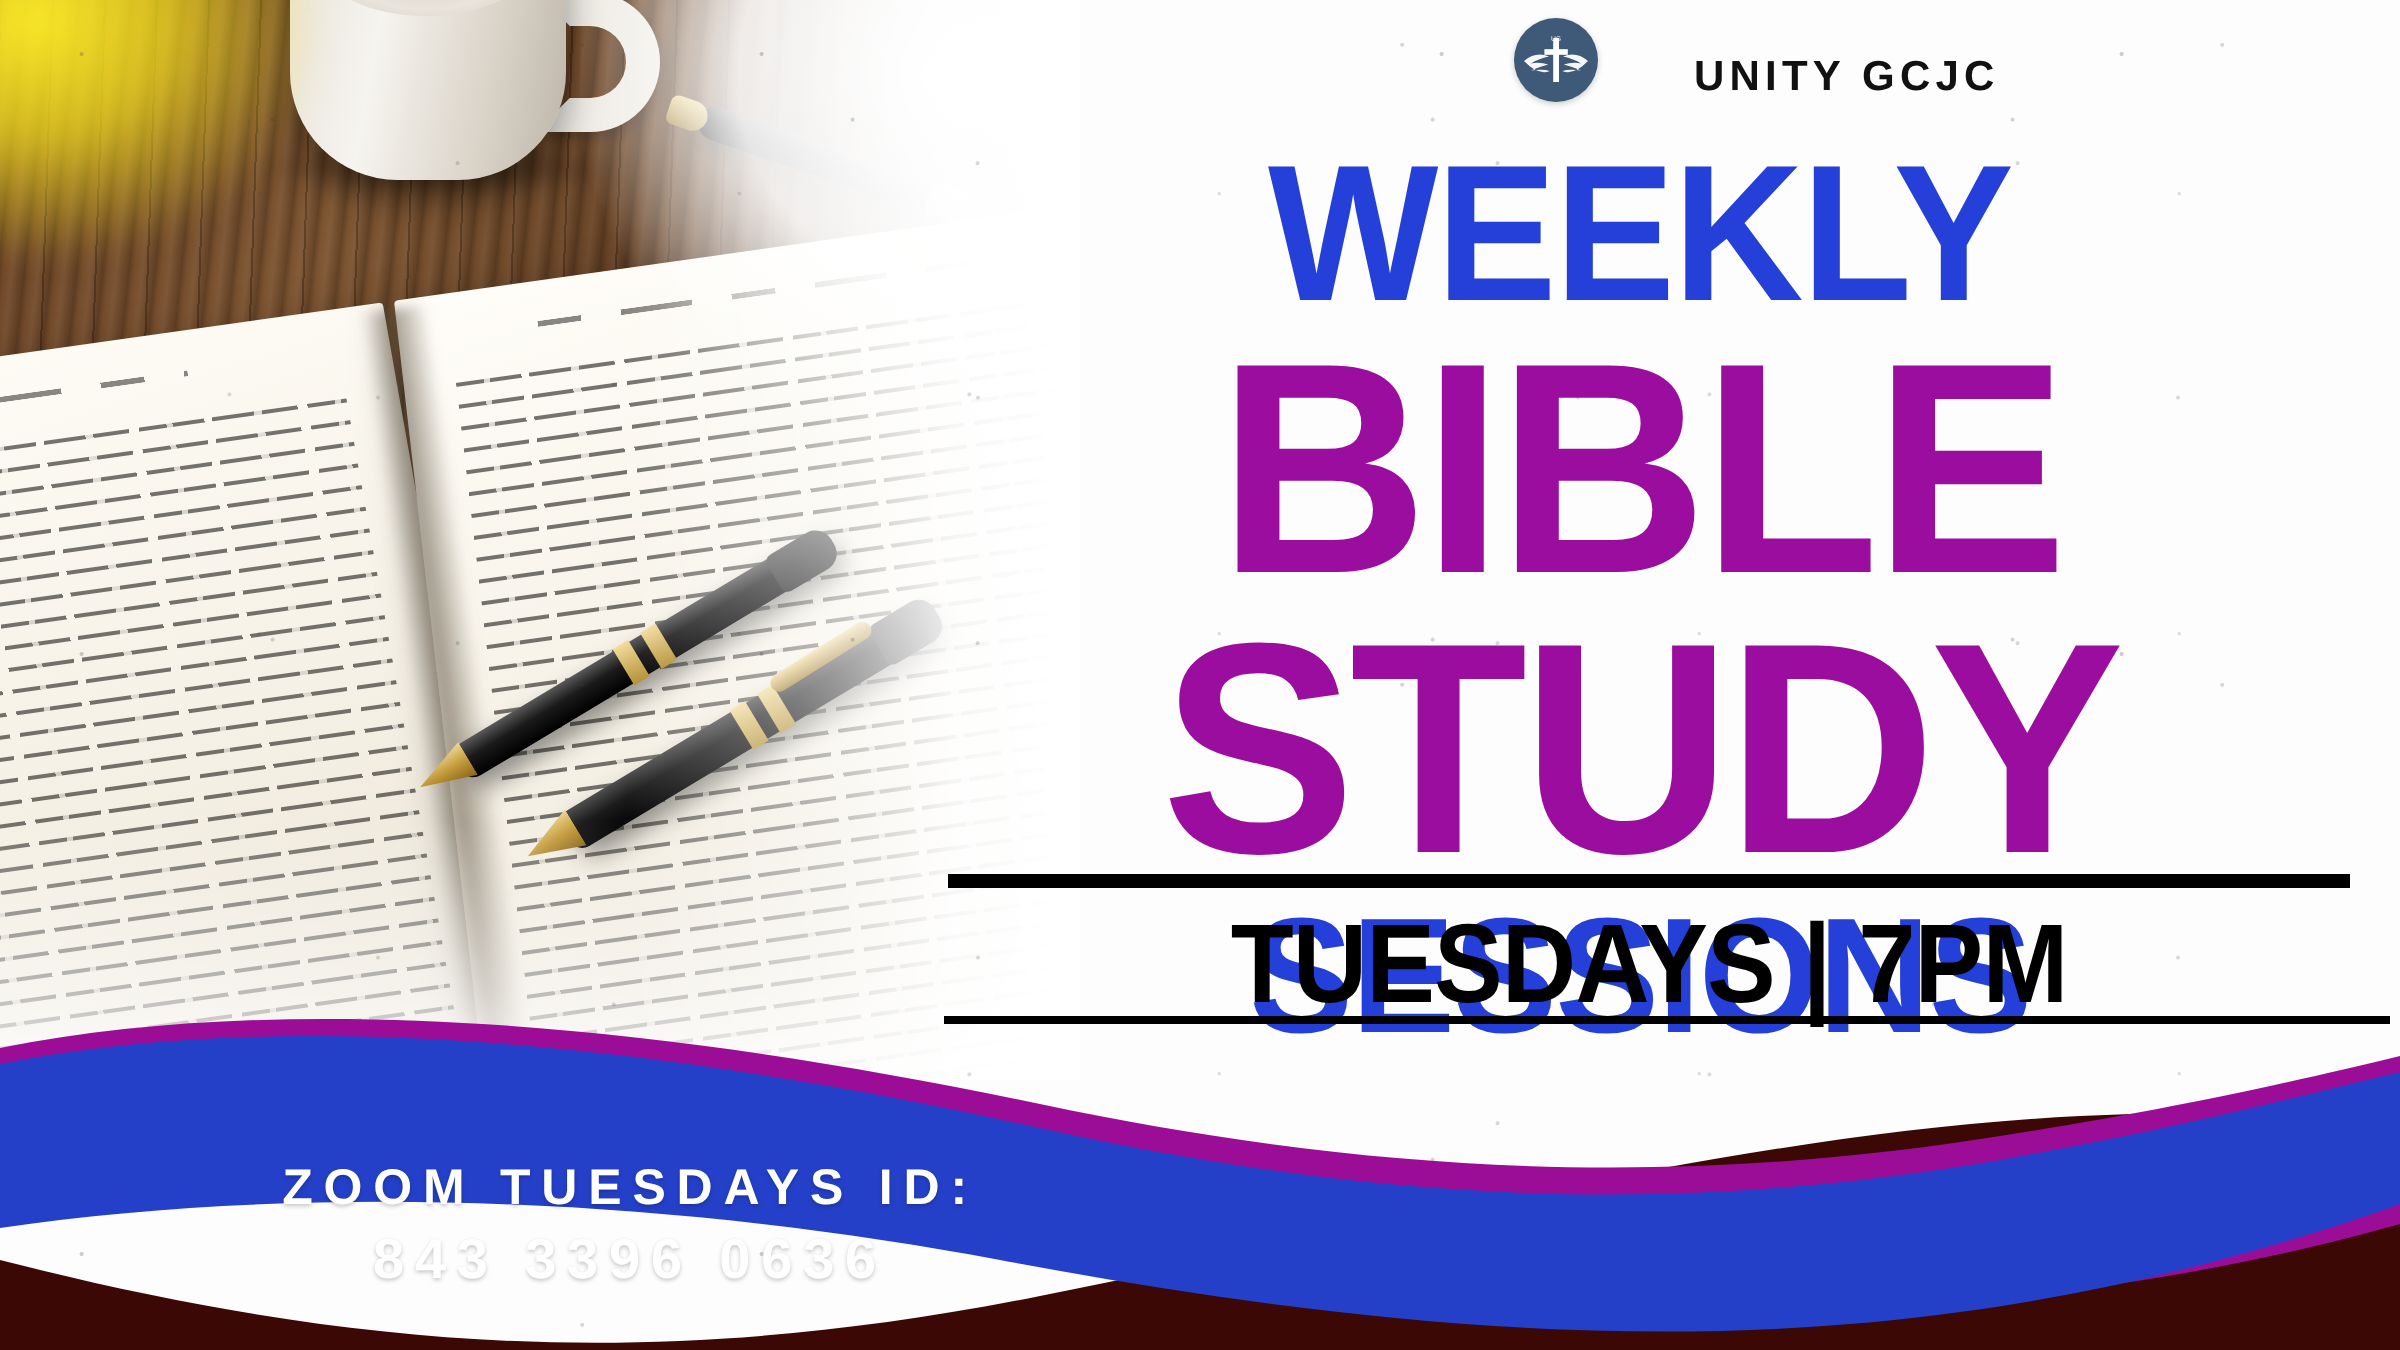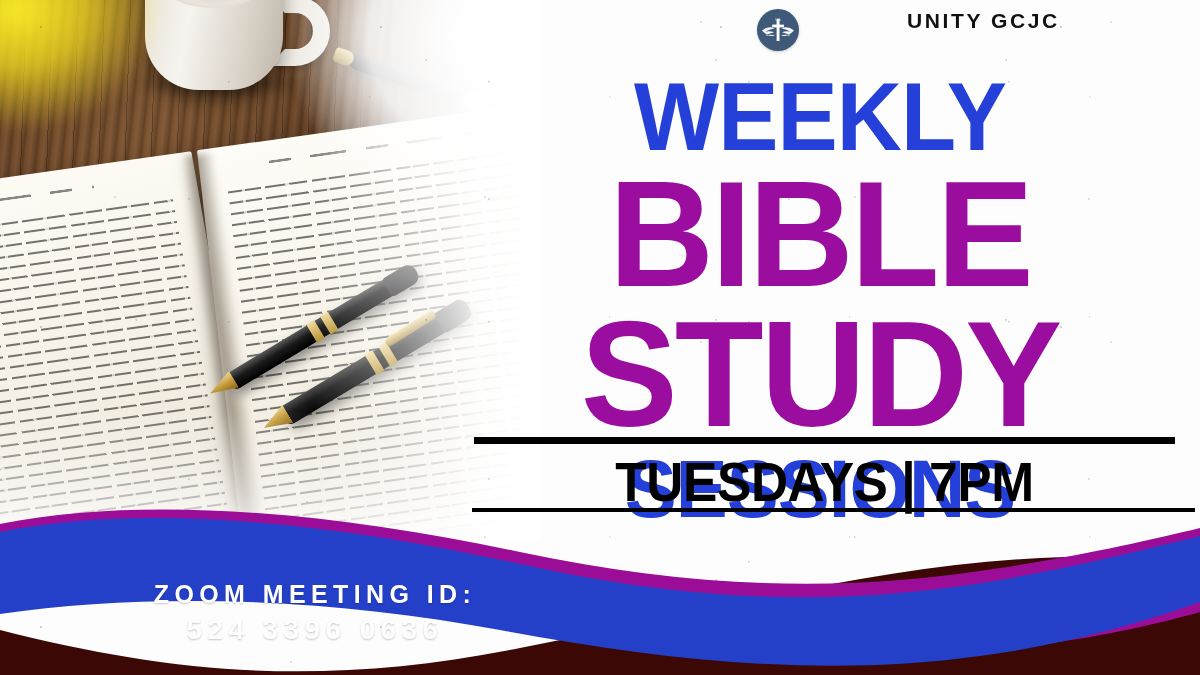--- a/index.html
+++ b/index.html
@@ -198,21 +198,21 @@
       radial-gradient(circle at 31% 58%, rgba(60,60,70,.35) 0 .8px, transparent 1.2px),
       radial-gradient(circle at 63% 71%, rgba(60,60,70,.35) 0 .8px, transparent 1.2px),
       radial-gradient(circle at 93% 62%, rgba(60,60,70,.35) 0 .8px, transparent 1.2px),
       radial-gradient(circle at 54% 44%, rgba(60,60,70,.3) 0 .7px, transparent 1.1px);
     background-size:340px 300px, 290px 260px, 410px 320px, 260px 240px, 370px 340px, 300px 280px, 330px 310px, 240px 220px;
   }
 
   
   .brand{
     position:absolute;left:757px;top:9px;
-    display:flex;align-items:flex-start;gap:108px;
+    display:flex;align-items:flex-end;gap:48px;
     z-index:7;
   }
   .logo{
     width:42px;height:42px;border-radius:50%;
     background:#3e5a78;
     display:flex;align-items:center;justify-content:center;
     box-shadow:0 1px 3px rgba(0,0,0,.2);
   }
   .brand-name{
     font-size:21px;font-weight:bold;letter-spacing:2.6px;color:#111;
@@ -348,17 +348,17 @@
   <div class="when">TUESDAYS | 7PM</div>
   <div class="rule-bottom"></div>
 
   <svg class="waves" viewBox="0 0 1200 195" preserveAspectRatio="none">
     <path d="M0,150 C180,196 330,206 520,168 C720,128 880,86 1040,78 C1120,74 1170,80 1200,88 L1200,195 L0,195 Z" fill="#3c0805"></path>
     <path d="M0,44 C150,14 340,34 520,72 C700,110 850,112 1000,88 C1090,74 1150,60 1200,48 L1200,132 C1150,146 1080,162 990,170 C830,184 680,162 520,130 C340,94 150,86 0,108 Z" fill="#9b0d96"></path>
     <path d="M0,52 C150,22 340,44 520,84 C700,124 850,126 1000,100 C1090,84 1150,68 1200,56 L1200,122 C1150,140 1070,164 980,176 C820,198 660,180 500,150 C330,118 150,112 0,134 Z" fill="#2440c8"></path>
   </svg>
 
   <div class="zoom-block">
-    <div class="zoom-label">ZOOM MEETING ID:</div>
-    <div class="zoom-id">524 3396 0636</div>
+    <div class="zoom-label">ZOOM TUESDAYS ID:</div>
+    <div class="zoom-id">843 3396 0636</div>
   </div>
 
 </div>
 
 </body></html>

